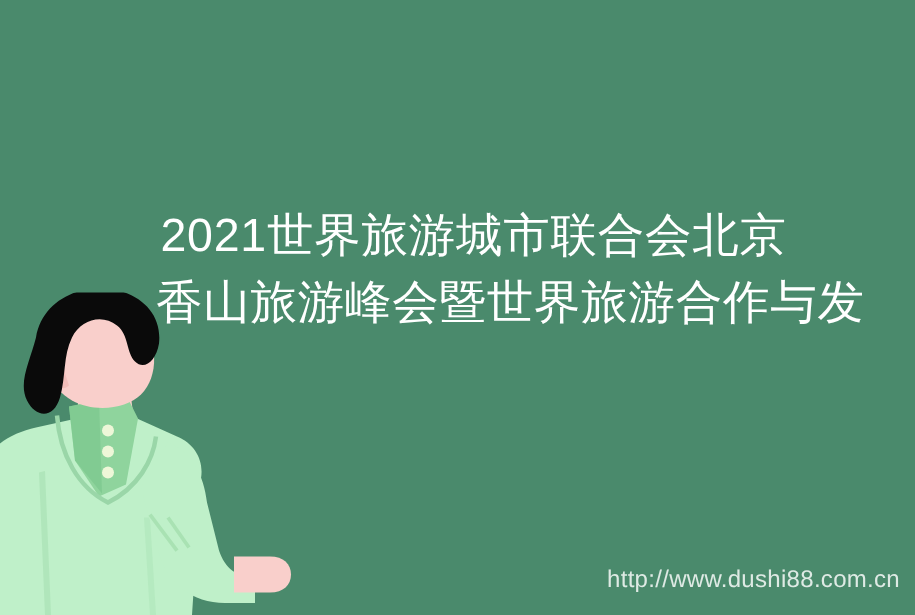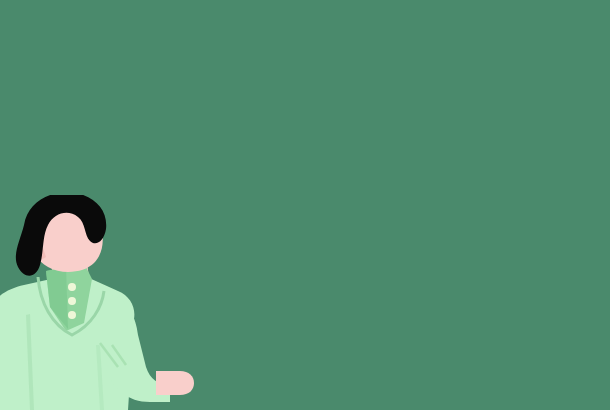--- a/index.html
+++ b/index.html
@@ -92,15 +92,20 @@
     <path d="M 30 28 C 46 6 76 2 92 18 C 106 32 106 56 94 68 C 84 78 62 80 48 72 C 34 64 24 46 30 28 Z" fill="#f9cfcb"></path>
 
     <path d="M 40 44 C 34 42 30 48 32 56 C 34 64 42 66 46 62 Z" fill="#f2bdb9"></path>
 
     <path d="M 24 30 C 28 6 52 -6 76 -2 C 96 2 108 16 106 34 C 104 46 96 52 90 46
              C 84 40 86 28 78 22 C 68 14 54 18 48 30 C 42 42 44 56 40 70
              C 36 84 24 84 18 72 C 12 60 20 46 24 30 Z" fill="#0a0a0a"></path>
 
   </svg>
 
+  <div id="headline">
+    <div class="headline-line l1">2021世界旅游城市联合会北京</div>
+    <div class="headline-line l2">香山旅游峰会暨世界旅游合作与发</div>
+  </div>
 
+  <div id="watermark">http://www.dushi88.com.cn</div>
 
 </div>
 
 </body></html>

